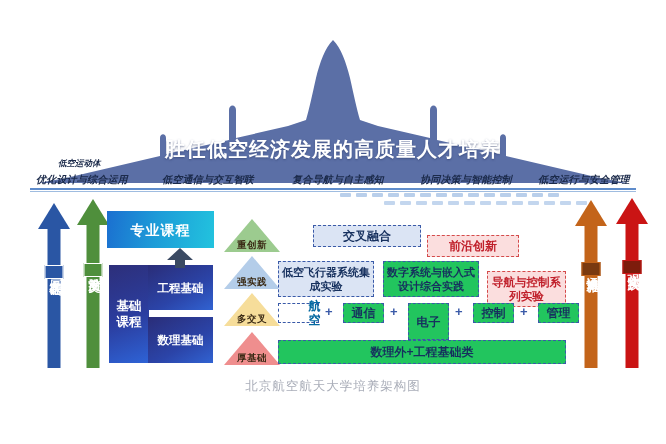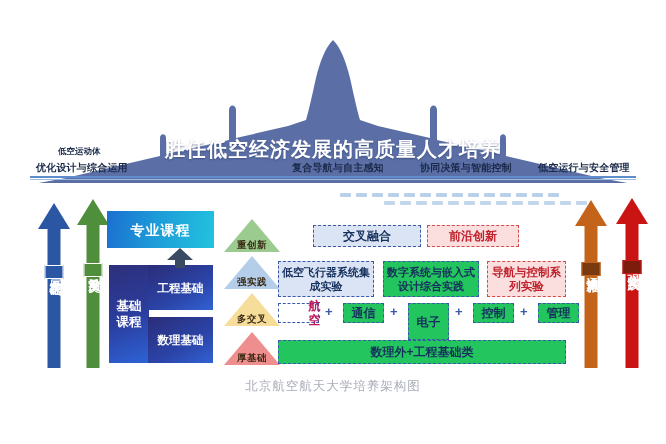--- a/index.html
+++ b/index.html
@@ -15,21 +15,21 @@
   #plane svg{display:block;}
 
   
   #banner-title{
     position:absolute;left:0;top:136px;width:666px;text-align:center;
     color:#ffffff;font-size:20px;font-weight:bold;letter-spacing:1px;
     text-shadow:0 1px 2px rgba(40,55,100,.55);
   }
 
   
-  #header-strip{position:absolute;left:30px;top:148px;width:606px;height:32px;}
+  #header-strip{position:absolute;left:30px;top:160px;width:606px;height:32px;font-style:italic;}
   #header-strip .bar-line{
     position:absolute;left:0;bottom:2px;width:606px;height:2px;background:#5f8ccb;
   }
   #header-strip .bar-line2{
     position:absolute;left:0;bottom:0px;width:606px;height:1px;background:#9fbce0;
   }
   .hdr-item{
     position:absolute;bottom:5px;color:#1b2a4a;font-size:10px;font-weight:bold;
     white-space:nowrap;letter-spacing:.2px;
   }
@@ -82,23 +82,23 @@
   .tri-wrap{position:absolute;width:56px;height:34px;}
   .tri{position:absolute;left:0;top:0;width:0;height:0;
        border-left:28px solid transparent;border-right:28px solid transparent;}
   .tri-lbl{position:absolute;left:0;bottom:1px;width:56px;text-align:center;
        font-size:9.5px;font-weight:bold;color:#3a2a15;letter-spacing:.5px;}
 
   
   .dbox{position:absolute;display:flex;align-items:center;justify-content:center;
      text-align:center;box-sizing:border-box;font-weight:bold;line-height:14px;}
   .dbox.blue{border:1.6px dashed #3a5aa8;background:#dbe4f4;color:#16305e;}
-  .dbox.red{border:1.6px dashed #d44b4b;background:#fbdede;color:#c0202b;}
+  .dbox.red{border:1.6px dashed #d44b4b;background:#fbdede;color:#c0202b;margin-top:10px;}
   .dbox.plain{border:1.6px dashed #3a5aa8;background:#22c55e;color:#16305e;}
-  .dbox.plainred{border:1.6px dashed #3a5aa8;background:#ffffff;color:#be185d;padding-left:32px;}
+  .dbox.plainred{border:1.6px dashed #3a5aa8;background:#ffffff;color:#0369a1;padding-left:32px;}
   .plus{position:absolute;color:#3a5aa8;font-size:13px;font-weight:bold;}
 
   
   #caption{position:absolute;left:0;top:378px;width:666px;text-align:center;
     color:#a9adb8;font-size:12.5px;letter-spacing:1px;}
 </style>
 </head>
 <body>
 
 <div id="stage">
@@ -137,20 +137,21 @@
         C309 92 312 78 316 60
         C320 44 325 30 333 22 Z"></path>
     </svg>
   </div>
 
   <div id="banner-title">胜任低空经济发展的高质量人才培养</div>
 
   <div id="header-strip">
     <div id="hdr-small">低空运动体</div>
     <div class="hdr-item" style="left:6px">优化设计与综合运用</div>
+    <div class="hdr-item" style="left:132px">低空通信与交互智联</div>
     <div class="hdr-item" style="left:262px">复合导航与自主感知</div>
     <div class="hdr-item" style="left:390px">协同决策与智能控制</div>
     <div class="hdr-item" style="left:508px">低空运行与安全管理</div>
     <div class="bar-line"></div>
     <div class="bar-line2"></div>
   </div>
 
   <div id="dot-band">
     <div class="dotrow r1" style="left:0;top:0">
       <i></i>

